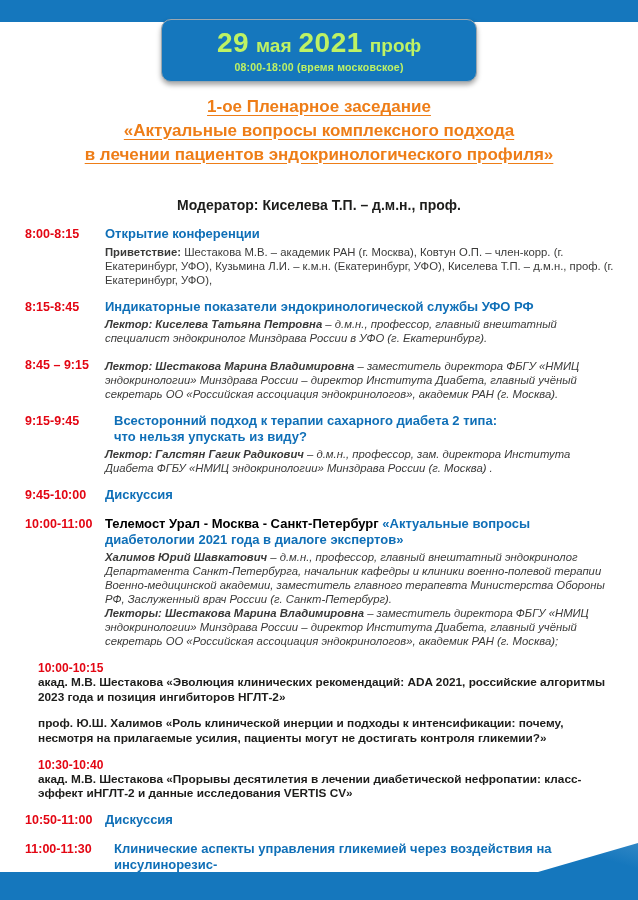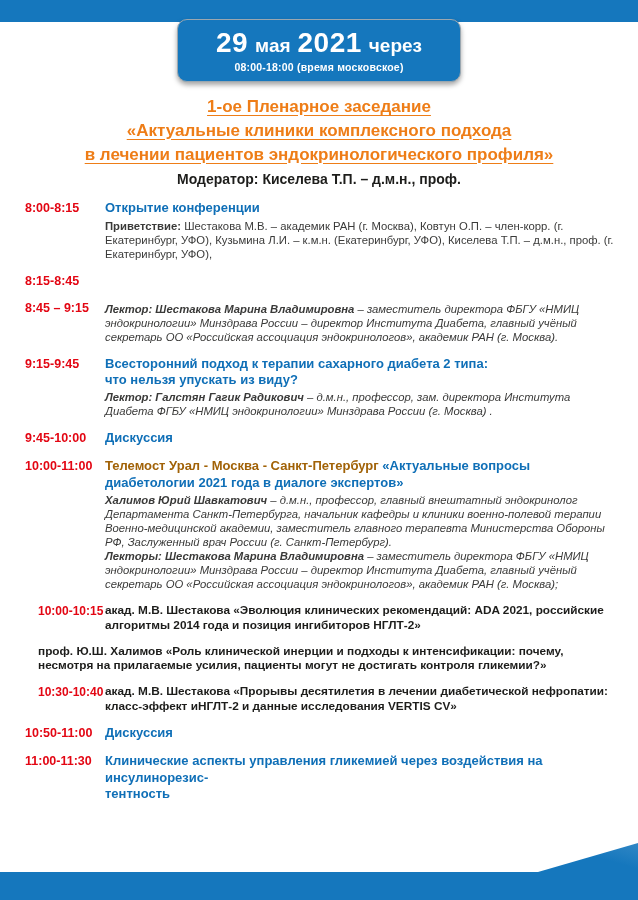--- a/index.html
+++ b/index.html
@@ -7,74 +7,74 @@
   body {
     position:relative;
     font-family:"Liberation Sans","DejaVu Sans",sans-serif;
     background:#ffffff;
     overflow:hidden;
     color:#1d1d1b;
   }
   .top-band { height:22px; background:#1577bd; width:100%; }
 
   .date-badge {
-    width:284px;
+    width:316px;
     margin:-3px auto 0 auto;
     background:#1577bd;
     border:1px solid #9aa7b0;
     border-radius:10px;
     box-shadow:0 3px 5px rgba(0,0,0,0.35);
     padding:7px 10px 8px 10px;
     text-align:center;
-    color:#ffffff;
+    color:#bef264;
     position:relative;
     z-index:2;
   }
   .date-line { display:flex; justify-content:center; align-items:baseline; gap:7px; font-weight:bold; }
   .date-big { font-size:28px; letter-spacing:0.5px; }
   .date-small { font-size:19px; }
   .time-note { font-size:10.5px; font-weight:bold; margin-top:2px; letter-spacing:0.2px; }
 
   .plenary-title {
     margin-top:13px;
     text-align:center;
     color:#ee7d17;
     font-weight:bold;
     font-size:17px;
     line-height:1.4;
   }
   .plenary-title span { display:block; text-decoration:underline; text-underline-offset:3px; }
 
   .moderator {
-    margin-top:5px;
+    margin-top:31px;
     text-align:center;
     font-weight:bold;
     font-size:14px;
     color:#1d1d1b;
   }
 
   .schedule { margin-top:13px; padding:0 20px 0 25px; }
 
   .row { display:flex; margin-bottom:12px; }
   .row-time {
     width:80px; flex-shrink:0;
     color:#e30613; font-weight:bold; font-size:12.5px;
     padding-top:1px; white-space:nowrap;
   }
   .row-body { flex:1; }
   .row-title { color:#0f6fb7; font-weight:bold; font-size:13px; line-height:1.25; }
-  .row-title .dark { color:#a16207; }
-  .row-title .block { display:block; }
+  .row-title .dark { color:#000000; }
+  .row-title .block { display:block;margin-left:9px; }
   .row-desc {
     font-size:11.3px; line-height:1.24; color:#3a3a39; margin-top:2px;
   }
   .italic { font-style:italic; }
   .b { font-weight:bold;text-align:right; }
 
-  .row.sub { padding-left:13px; margin-bottom:11px; }
+  .row.sub { padding-left:13px; margin-bottom:11px;flex-direction:column; }
   .row.sub .row-time { width:67px; font-size:12px; }
   .sub-text { font-size:11.8px; font-weight:bold; color:#1d1d1b; line-height:1.26; }
 
   .footer-band {
     position:absolute; left:0; bottom:0; width:100%; height:28px;
     background:#1577bd;
   }
   .footer-wedge {
     position:absolute; right:0; bottom:28px; width:100px; height:29px;
     background:linear-gradient(to top right,#1577bd 55%,#3187c5 100%);
@@ -84,45 +84,49 @@
 </head>
 <body>
 
 <div class="top-band"></div>
 
 <div class="date-badge">
   <div class="date-line">
     <span class="date-big">29</span>
     <span class="date-small">мая</span>
     <span class="date-big">2021</span>
-    <span class="date-small">через</span>
+    <span class="date-small">проф</span>
   </div>
   <div class="time-note">08:00-18:00 (время московское)</div>
 </div>
 
 <div class="plenary-title">
   <span>1-ое Пленарное заседание</span>
-  <span>«Актуальные клиники комплексного подхода</span>
+  <span>«Актуальные вопросы комплексного подхода</span>
   <span>в лечении пациентов эндокринологического профиля»</span>
 </div>
 
 <div class="moderator">Модератор:  Киселева Т.П. – д.м.н., проф.</div>
 
 <div class="schedule">
 
   <div class="row">
     <div class="row-time">8:00-8:15</div>
     <div class="row-body">
       <div class="row-title">Открытие конференции</div>
       <div class="row-desc"><span class="b">Приветствие:</span><span> Шестакова М.В. – академик РАН (г. Москва), Ковтун О.П. – член-корр. (г. Екатеринбург, УФО), Кузьмина Л.И. – к.м.н. (Екатеринбург, УФО), Киселева Т.П. – д.м.н., проф. (г. Екатеринбург, УФО),</span></div>
     </div>
   </div>
 
   <div class="row">
     <div class="row-time">8:15-8:45</div>
+    <div class="row-body">
+      <div class="row-title">Индикаторные показатели эндокринологической службы УФО РФ</div>
+      <div class="row-desc italic"><span class="b">Лектор: Киселева Татьяна Петровна</span><span> –  д.м.н., профессор, главный внештатный специалист эндокринолог Минздрава России в УФО (г. Екатеринбург).</span></div>
+    </div>
   </div>
 
   <div class="row">
     <div class="row-time">8:45 – 9:15</div>
     <div class="row-body">
       <div class="row-desc italic"><span class="b">Лектор: Шестакова Марина Владимировна</span><span> – заместитель директора ФБГУ «НМИЦ эндокринологии» Минздрава России – директор Института Диабета, главный учёный секретарь ОО «Российская ассоциация эндокринологов», академик РАН (г. Москва).</span></div>
     </div>
   </div>
 
   <div class="row">
@@ -149,21 +153,21 @@
       <div class="row-title"><span class="dark">Телемост Урал - Москва -  Санкт-Петербург </span><span>«Актуальные вопросы диабетологии 2021 года в диалоге экспертов»</span></div>
       <div class="row-desc italic">
         <div><span class="b">Халимов Юрий Шавкатович</span><span> – д.м.н., профессор, главный внештатный эндокринолог Департамента Санкт-Петербурга, начальник кафедры и клиники военно-полевой терапии Военно-медицинской академии, заместитель главного терапевта Министерства Обороны РФ, Заслуженный врач России (г. Санкт-Петербург).</span></div>
         <div><span class="b">Лекторы: Шестакова Марина Владимировна</span><span> – заместитель директора ФБГУ «НМИЦ эндокринологии» Минздрава России – директор Института Диабета, главный учёный секретарь ОО «Российская ассоциация эндокринологов», академик РАН (г. Москва);</span></div>
       </div>
     </div>
   </div>
 
   <div class="row sub">
     <div class="row-time">10:00-10:15</div>
-    <div class="row-body sub-text">акад.  М.В. Шестакова «Эволюция клинических рекомендаций: ADA 2021, российские алгоритмы 2014 года и позиция ингибиторов НГЛТ-2»</div>
+    <div class="row-body sub-text">акад.  М.В. Шестакова «Эволюция клинических рекомендаций: ADA 2021, российские алгоритмы 2023 года и позиция ингибиторов НГЛТ-2»</div>
   </div>
 
   <div class="row sub">
     <div class="row-body sub-text">проф. Ю.Ш. Халимов «Роль клинической инерции и подходы к интенсификации: почему, несмотря на прилагаемые усилия, пациенты могут не достигать контроля гликемии?»</div>
   </div>
 
   <div class="row sub">
     <div class="row-time">10:30-10:40</div>
     <div class="row-body sub-text">акад. М.В. Шестакова «Прорывы десятилетия в лечении диабетической нефропатии: класс-эффект иНГЛТ-2 и данные исследования VERTIS CV»</div>
   </div>

